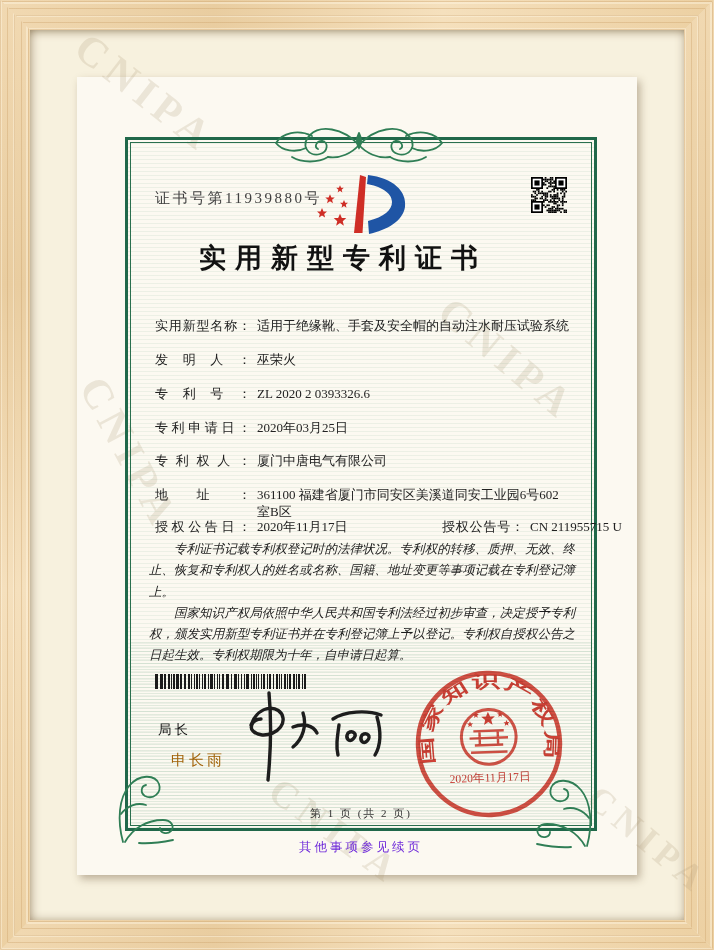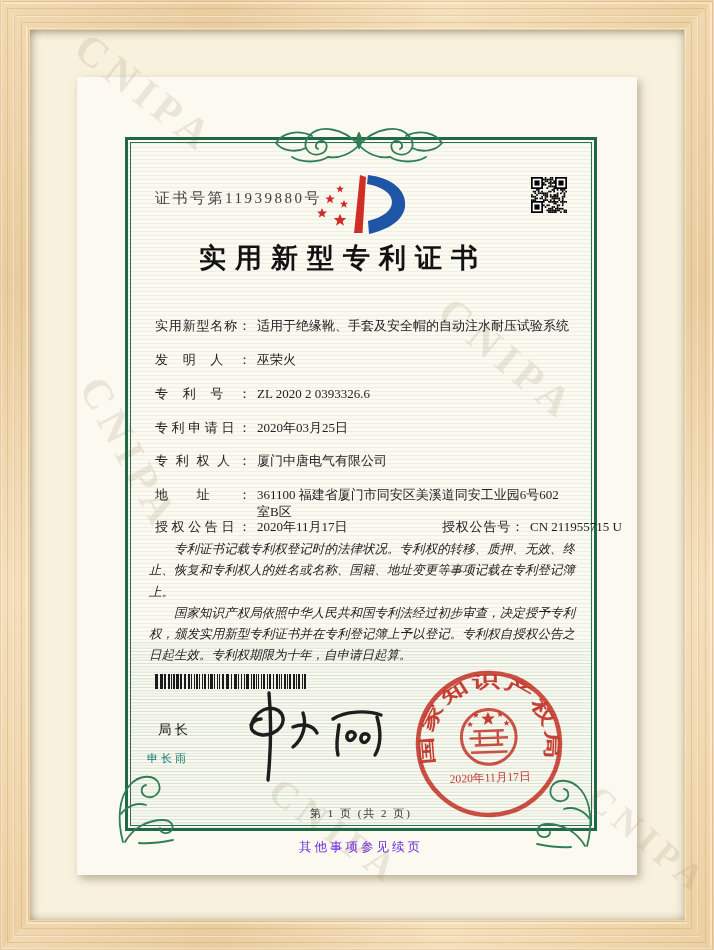--- a/index.html
+++ b/index.html
@@ -53,21 +53,21 @@
   .f-row{position:absolute;left:78px;width:450px;font-size:13px;color:#222;display:flex;}
   .f-label{display:inline-block;width:96px;text-align:justify;text-align-last:justify;flex:none;}
   .f-value{margin-left:6px;max-width:312px;line-height:17px;}
   .pair2{position:absolute;left:287px;top:0;display:flex;width:240px;}
   .pair2 .f-label{width:82px;}
   .paras{position:absolute;left:72px;top:462px;width:426px;font-size:12.5px;line-height:1.7;
     color:#1c1c1c;font-style:italic;}
   .paras p{margin:0;text-indent:2em;text-align:justify;}
   .barcode{position:absolute;left:78px;top:597px;}
   .signer-title{position:absolute;left:81px;top:644px;font-size:13.5px;letter-spacing:3px;color:#111;}
-  .signer-name{position:absolute;left:70px;top:674px;font-size:11px;letter-spacing:3px;color:#0f766e;}
+  .signer-name{position:absolute;left:94px;top:674px;font-size:15px;letter-spacing:3px;color:#a16207;}
   .sign-svg{position:absolute;left:152px;top:608px;}
   .seal{position:absolute;left:336px;top:591px;transform:rotate(-2deg);mix-blend-mode:multiply;opacity:.95;}
   .page-note{position:absolute;left:48px;top:729px;width:472px;text-align:center;
     font-size:11px;letter-spacing:2px;color:#333;}
   .cont-note{position:absolute;left:48px;top:762px;width:472px;text-align:center;
     font-size:12.5px;letter-spacing:3px;color:#6d28d9;}
   .orn{position:absolute;}
   .orn-top{left:191px;top:38px;}
   .orn-bl{left:36px;top:681px;}
   .orn-br{left:452px;top:689px;transform:scaleX(-1);}

